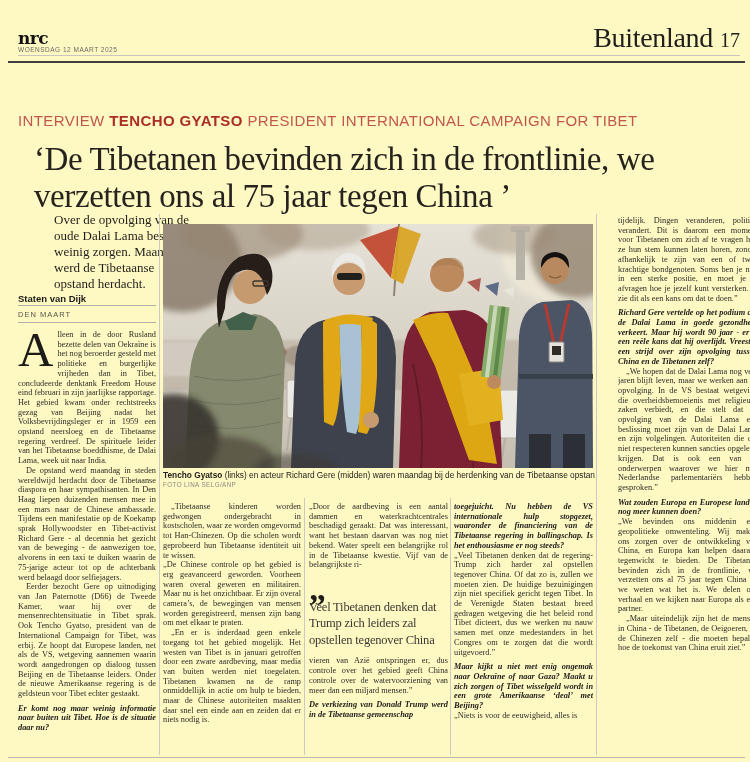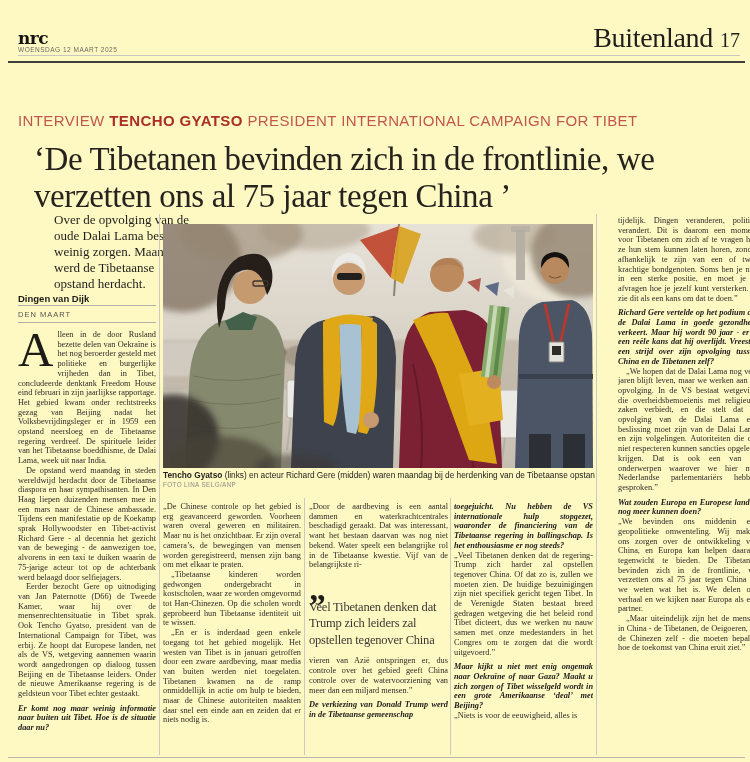--- a/index.html
+++ b/index.html
@@ -76,21 +76,21 @@
   <div class="rule-thick-top"></div>
 
   <div class="kicker">
     <span class="k-label">INTERVIEW</span>
     <span class="k-name">TENCHO GYATSO</span>
     <span class="k-role">PRESIDENT INTERNATIONAL CAMPAIGN FOR TIBET</span>
   </div>
   <h1 class="headline" style="margin:16px;font-weight:normal;">‘De Tibetanen bevinden zich in de frontlinie, we verzetten ons al 75 jaar tegen China ’</h1>
 
   <div class="intro">Over de opvolging van de oude Dalai Lama bestaan weinig zorgen. Maandag werd de Tibetaanse opstand herdacht.</div>
-  <div class="byline-name">Dingen van Dijk</div>
+  <div class="byline-name">Staten van Dijk</div>
   <div class="byline-rule1"></div>
   <div class="byline-loc">DEN MAART</div>
   <div class="byline-rule2"></div>
 
   <div class="vrule vr1"></div>
   <div class="vrule vr2"></div>
   <div class="vrule vr3"></div>
   <div class="vrule vr4"></div>
 
   <div class="photo">
@@ -216,22 +216,22 @@
   <div class="credit">FOTO LINA SELG/ANP</div>
 
   <div class="col col1">
     <p class="body"><span class="dropcap">A</span><span>lleen in de door Rusland bezette delen van Oekraïne is het nog beroerder gesteld met politieke en burgerlijke vrijheden dan in Tibet, concludeerde denktank Freedom House eind februari in zijn jaarlijkse rapportage. Het gebied kwam onder rechtstreeks gezag van Beijing nadat het Volksbevrijdingsleger er in 1959 een opstand neersloeg en de Tibetaanse regering verdreef. De spirituele leider van het Tibetaanse boeddhisme, de Dalai Lama, week uit naar India.</span></p>
     <p class="body ind">De opstand werd maandag in steden wereldwijd herdacht door de Tibetaanse diaspora en haar sympathisanten. In Den Haag liepen duizenden mensen mee in een mars naar de Chinese ambassade. Tijdens een manifestatie op de Koekamp sprak Hollywoodster en Tibet-activist Richard Gere - al decennia het gezicht van de beweging - de aanwezigen toe, alvorens in een taxi te duiken waarin de 75-jarige acteur tot op de achterbank werd belaagd door selfiejagers.</p>
     <p class="body ind">Eerder bezocht Gere op uitnodiging van Jan Paternotte (D66) de Tweede Kamer, waar hij over de mensenrechtensituatie in Tibet sprak. Ook Tencho Gyatso, president van de International Campaign for Tibet, was erbij. Ze hoopt dat Europese landen, net als de VS, wetgeving aannemen waarin wordt aangedrongen op dialoog tussen Beijing en de Tibetaanse leiders. Onder de nieuwe Amerikaanse regering is de geldsteun voor Tibet echter gestaakt.</p>
     <p class="q">Er komt nog maar weinig informatie naar buiten uit Tibet. Hoe is de situatie daar nu?</p>
   </div>
 
   <div class="col col2">
+    <p class="body ind">„Tibetaanse kinderen worden gedwongen ondergebracht in kostscholen, waar ze worden omgevormd tot Han-Chinezen. Op die scholen wordt geprobeerd hun Tibetaanse identiteit uit te wissen.</p>
     <p class="body">„De Chinese controle op het gebied is erg geavanceerd geworden. Voorheen waren overal geweren en militairen. Maar nu is het onzichtbaar. Er zijn overal camera’s, de bewegingen van mensen worden geregistreerd, mensen zijn bang om met elkaar te praten.</p>
-    <p class="body ind">„Tibetaanse kinderen worden gedwongen ondergebracht in kostscholen, waar ze worden omgevormd tot Han-Chinezen. Op die scholen wordt geprobeerd hun Tibetaanse identiteit uit te wissen.</p>
     <p class="body ind">„En er is inderdaad geen enkele toegang tot het gebied mogelijk. Het westen van Tibet is in januari getroffen door een zware aardbeving, maar media van buiten werden niet toegelaten. Tibetanen kwamen na de ramp onmiddellijk in actie om hulp te bieden, maar de Chinese autoriteiten maakten daar snel een einde aan en zeiden dat er niets nodig is.</p>
   </div>
 
   <div class="col col3">
     <p class="body">„Door de aardbeving is een aantal dammen en waterkrachtcentrales beschadigd geraakt. Dat was interessant, want het bestaan daarvan was nog niet bekend. Water speelt een belangrijke rol in de Tibetaanse kwestie. Vijf van de belangrijkste ri-</p>
     <div class="pullquote">
       <div class="pq-mark">„</div>
       <div class="pq-text">Veel Tibetanen denken dat Trump zich leiders zal opstellen tegenover China</div>
     </div>
     <p class="body">vieren van Azië ontspringen er, dus controle over het gebied geeft China controle over de watervoorziening van meer dan een miljard mensen.”</p>

